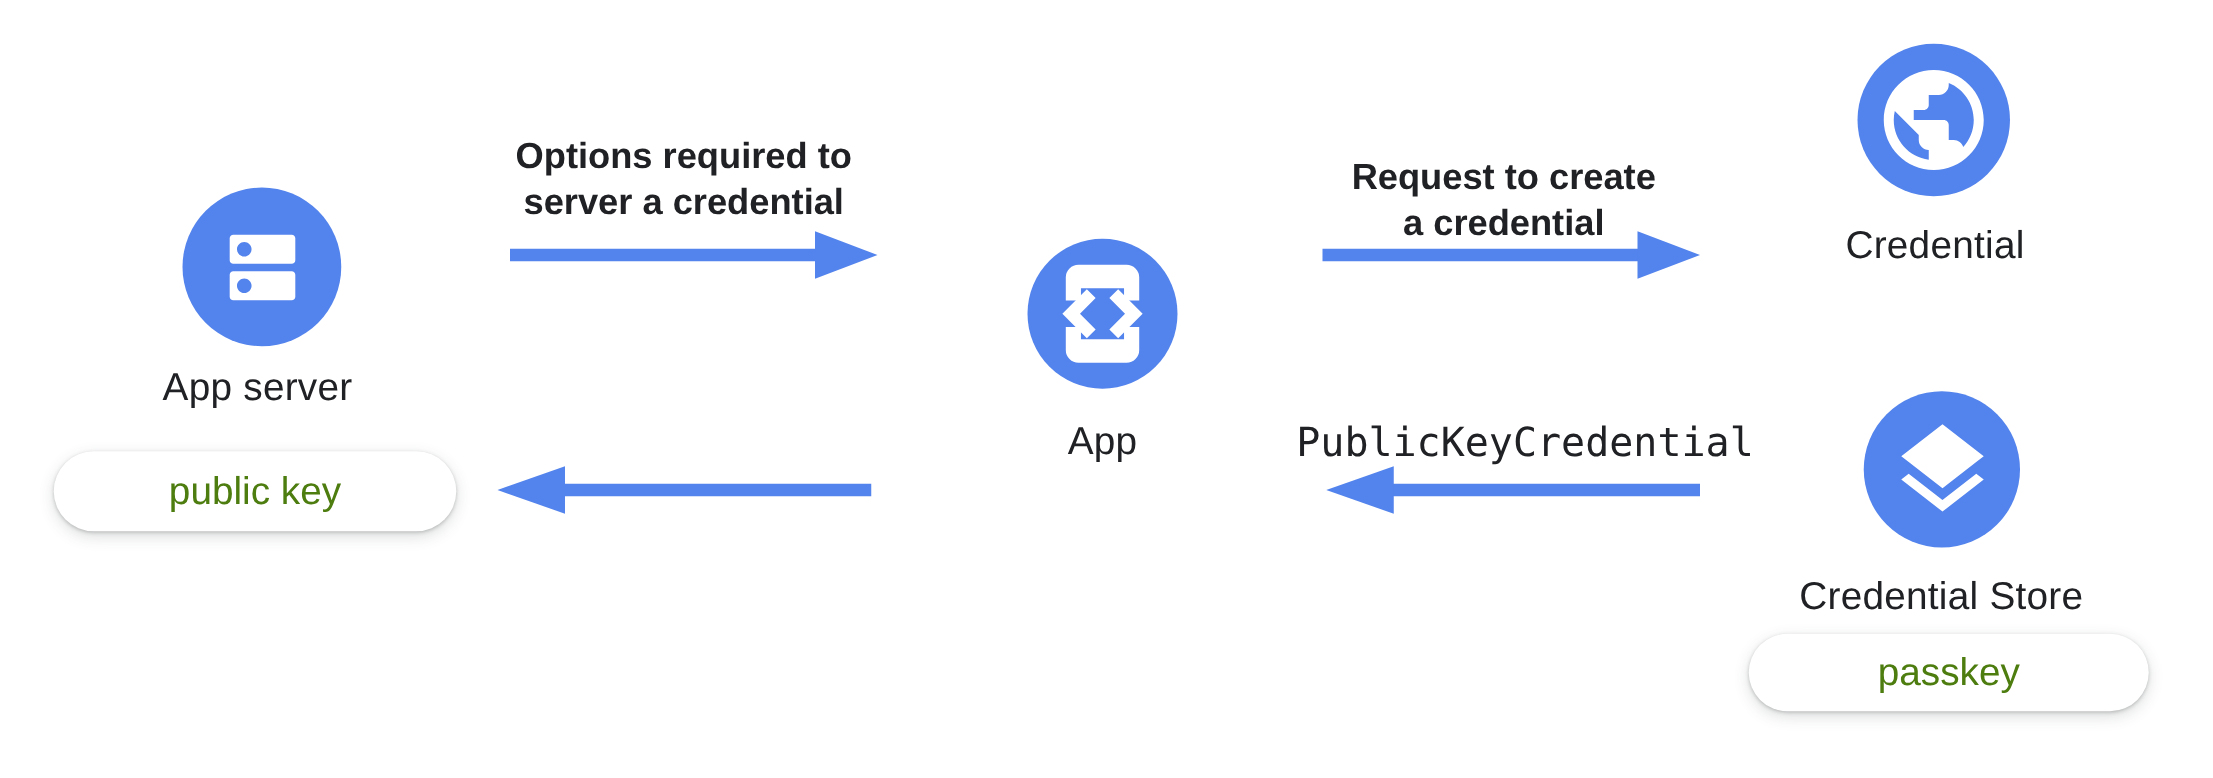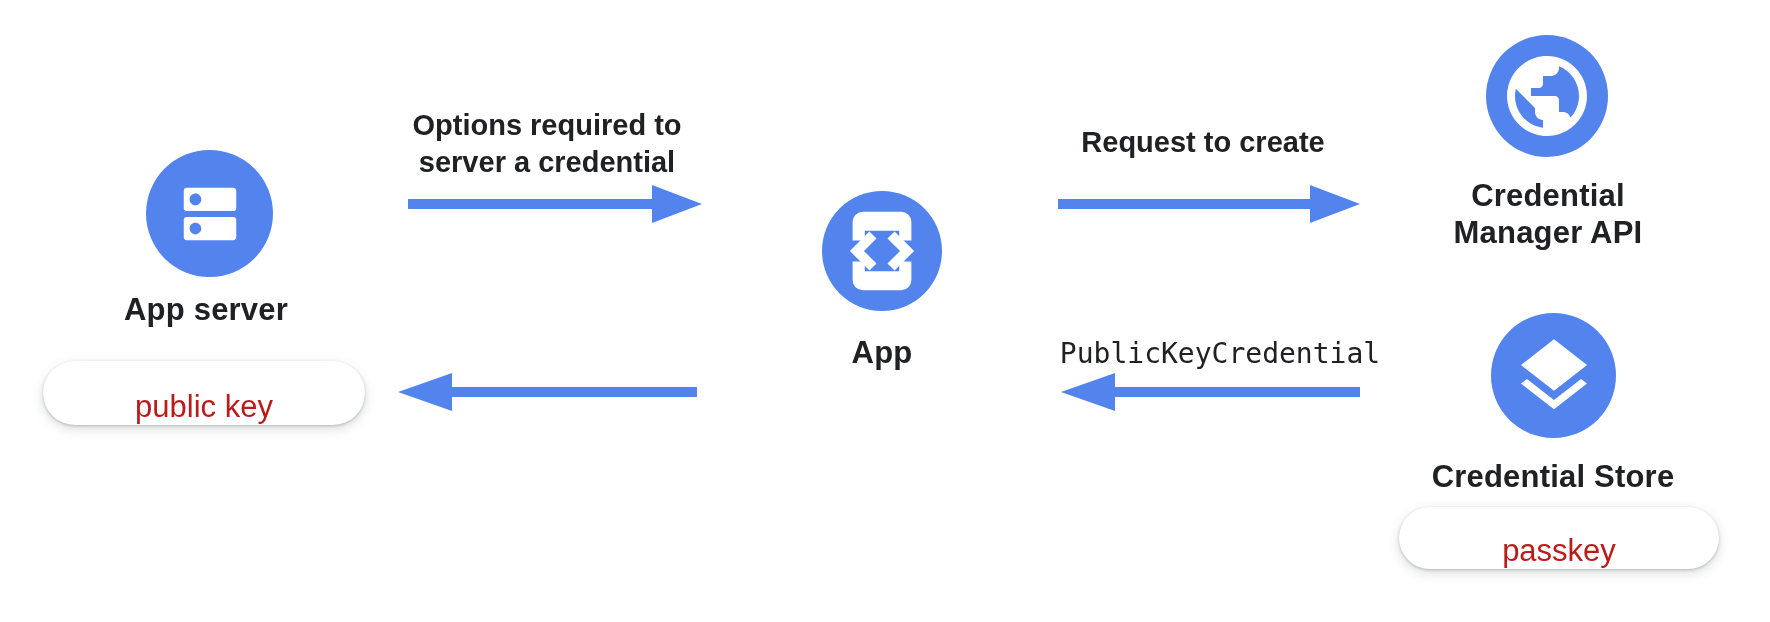--- a/index.html
+++ b/index.html
@@ -18,49 +18,49 @@
     background: #5383EC;
     display: flex;
     align-items: center;
     justify-content: center;
   }
   .circle svg { display: block; }
   .node-label {
     position: absolute;
     text-align: center;
     font-size: 31px;
-    font-weight: 700;
+    font-weight: 400;
     line-height: 37px;
     letter-spacing: 0.2px;
     color: #202124;
     white-space: nowrap;
   }
   .flow-label {
     position: absolute;
     text-align: center;
     font-size: 29px;
     font-weight: 400;
     line-height: 37px;
     color: #202124;
   }
   .flow-label .line { display: block; font-weight: bold; }
   .flow-label.mono {
     font-family: "DejaVu Sans Mono", "Liberation Mono", monospace;
-    font-size: 28px;
+    font-size: 32px;
     line-height: 38px;
   }
   .pill {
     position: absolute;
     background: #ffffff;
     display: flex;
-    align-items: flex-end;
+    align-items: center;
     justify-content: center;
     font-size: 31px;
     font-weight: 500;
-    color: #b91c1c;
+    color: #4d7c0f;
     box-shadow: 0 1px 3px rgba(60,64,67,0.28), 0 4px 12px rgba(60,64,67,0.18);
   }
   .arrow { position: absolute; height: 38px; }
   .arrow .shaft {
     position: absolute;
     top: 50%;
     transform: translateY(-50%);
     height: 10px;
     background: #5383EC;
   }
@@ -117,40 +117,40 @@
       <path d="M7.1 2 L16.9 2 A2.6 2.6 0 0 1 19.5 4.6 L19.5 9.3 L16.4 9.3 L16.4 6.8 L7.6 6.8 L7.6 9.3 L4.5 9.3 L4.5 4.6 A2.6 2.6 0 0 1 7.1 2 Z"></path>
       <path d="M7.1 22 L16.9 22 A2.6 2.6 0 0 0 19.5 19.4 L19.5 14.7 L16.4 14.7 L16.4 17.2 L7.6 17.2 L7.6 14.7 L4.5 14.7 L4.5 19.4 A2.6 2.6 0 0 0 7.1 22 Z"></path>
       <path d="M8.8 7 L3.8 12 L8.8 17 L10.6 15.2 L7.4 12 L10.6 8.8 Z"></path>
       <path d="M15.2 7 L20.2 12 L15.2 17 L13.4 15.2 L16.6 12 L13.4 8.8 Z"></path>
     </svg>
   </div>
   <div class="node-label" style="left:732px; top:334px; width:300px;">App</div>
 
   <div class="flow-label" style="left:1003px; top:108px; width:400px;margin-top:16px;">
     <span class="line">Request to create</span>
+    <span class="line">a credential</span>
   </div>
   <div class="arrow right" style="left:1058px; top:185px; width:302px;">
     <div class="shaft"></div>
     <div class="head"></div>
   </div>
 
   <div class="flow-label mono" style="left:1020px; top:335px; width:400px;">PublicKeyCredential</div>
   <div class="arrow left" style="left:1061px; top:373px; width:299px;">
     <div class="shaft"></div>
     <div class="head"></div>
   </div>
 
   <div class="circle" style="left:1486px; top:35px; width:122px; height:122px;">
     <svg width="96" height="96" viewBox="0 0 24 24" fill="#ffffff">
       <path d="M12 2C6.48 2 2 6.48 2 12s4.48 10 10 10 10-4.48 10-10S17.52 2 12 2zm-1 17.93c-3.95-.49-7-3.85-7-7.93 0-.62.08-1.21.21-1.79L9 15v1c0 1.1.9 2 2 2v1.93zm6.9-2.54c-.26-.81-1-1.39-1.9-1.39h-1v-3c0-.55-.45-1-1-1H8v-2h2c.55 0 1-.45 1-1V7h2c1.1 0 2-.9 2-2v-.41c2.93 1.19 5 4.06 5 7.41 0 2.08-.8 3.97-2.1 5.39z"></path>
     </svg>
   </div>
   <div class="node-label" style="left:1368px; top:177px; width:360px;">
     <span style="display:block">Credential</span>
-    <span style="display:block">Manager API</span>
   </div>
 
   <div class="circle" style="left:1491px; top:313px; width:125px; height:125px;">
     <svg width="88" height="88" viewBox="0 0 24 24" fill="#ffffff">
       <path d="M11.99 18.54l-7.37-5.73L3 14.07l9 7 9-7-1.63-1.27-7.38 5.73zM12 16l7.36-5.73L21 9l-9-7-9 7 1.63 1.27L12 16z"></path>
     </svg>
   </div>
   <div class="node-label" style="left:1373px; top:458px; width:360px;">Credential Store</div>
   <div class="pill" style="left:1399px; top:507px; width:320px; height:62px; border-radius:31px;">
     <span>passkey</span>

